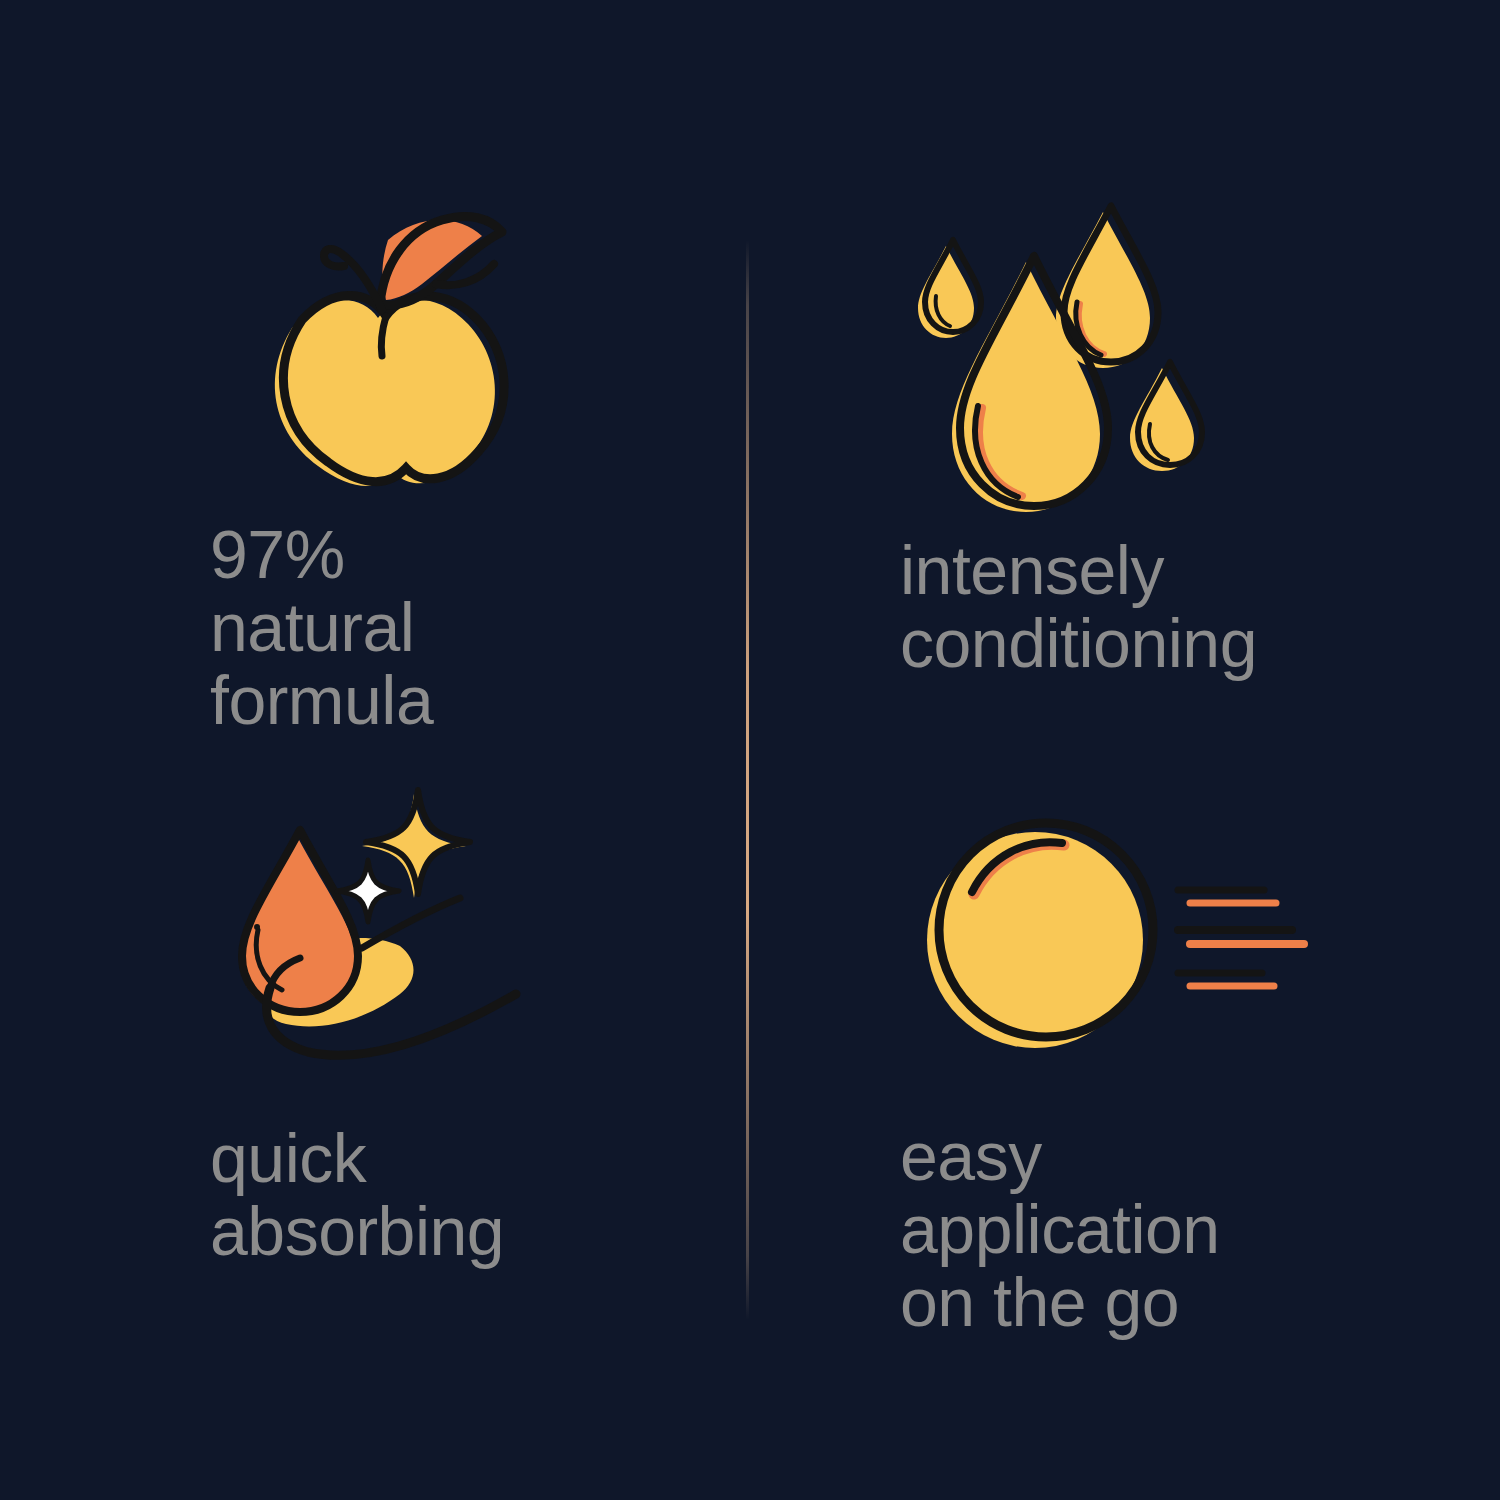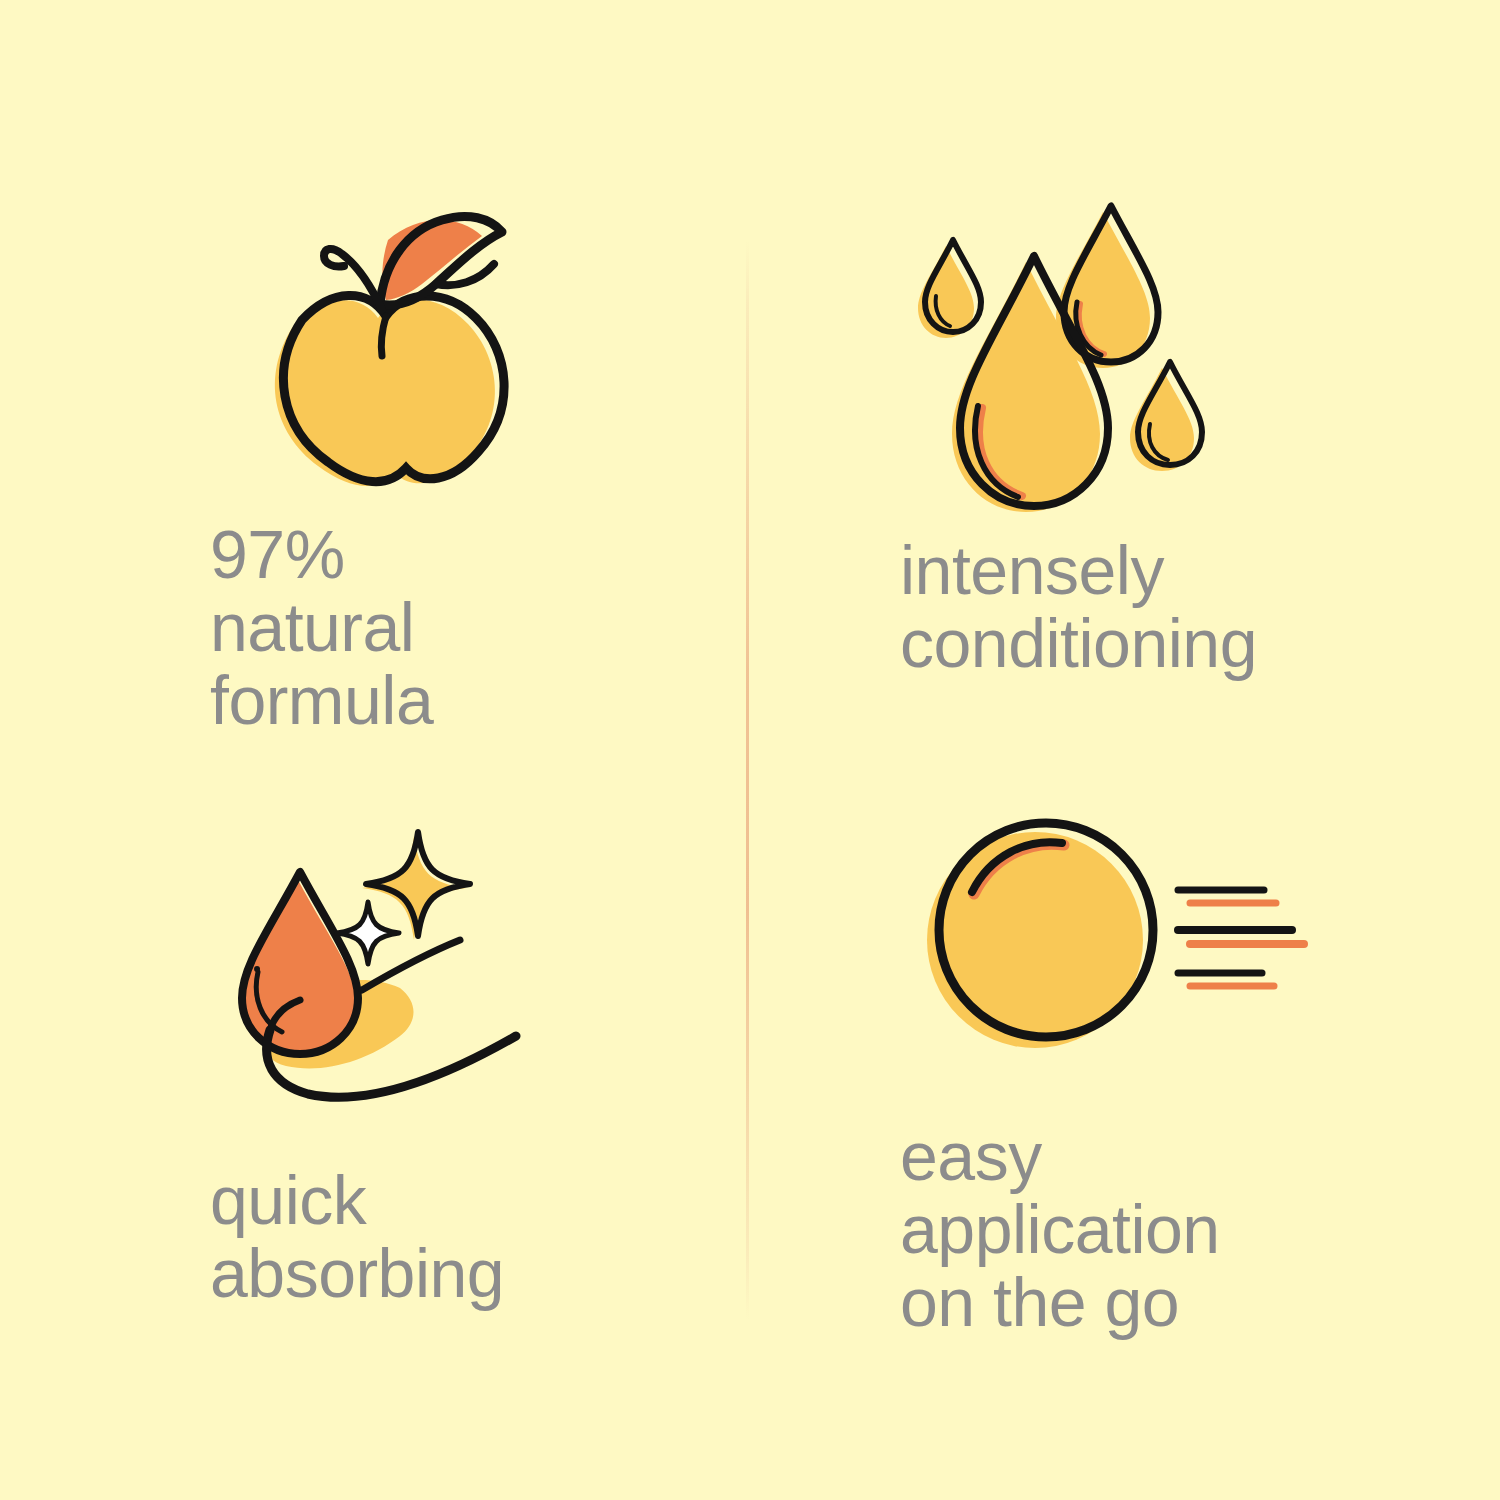--- a/index.html
+++ b/index.html
@@ -12,21 +12,21 @@
     width: 1500px;
     height: 1500px;
     font-family: "Liberation Sans", sans-serif;
     overflow: hidden;
   }
 
   #page {
     position: relative;
     width: 1500px;
     height: 1500px;
-    background: #fef9c3;
+    background: #0f172a;
   }
 
   
   .divider {
     position: absolute;
     left: 746px;
     top: 240px;
     width: 3px;
     height: 1080px;
     background: linear-gradient(
@@ -39,21 +39,21 @@
         rgba(240,198,160,0.00) 100%);
   }
 
   
   .cell {
     position: absolute;
     width: 640px;
   }
   .cell-tl { left: 210px;  top: 200px;  }
   .cell-tr { left: 900px;  top: 200px;  }
-  .cell-bl { left: 210px;  top: 812px;  }
+  .cell-bl { left: 210px;  top: 770px;  }
   .cell-br { left: 900px;  top: 790px;  }
 
   .icon-wrap {
     position: relative;
     height: 300px;
   }
   .icon-wrap svg { display: block; overflow: visible; }
 
   .caption {
     margin: 0;

